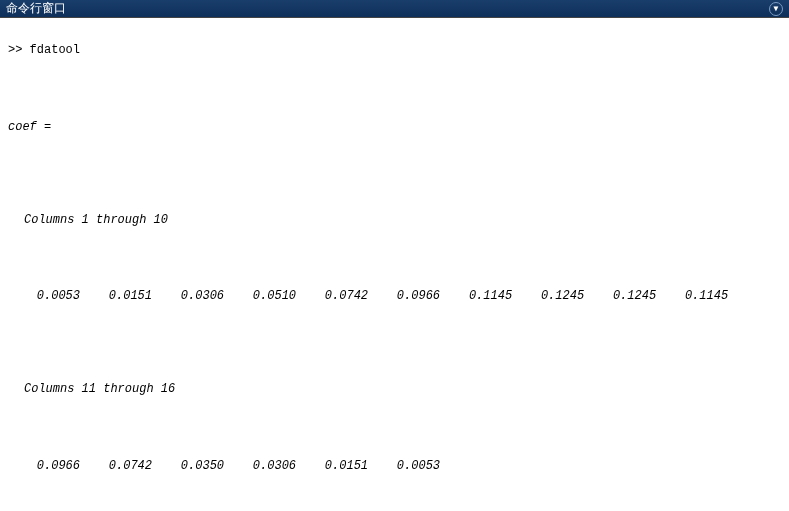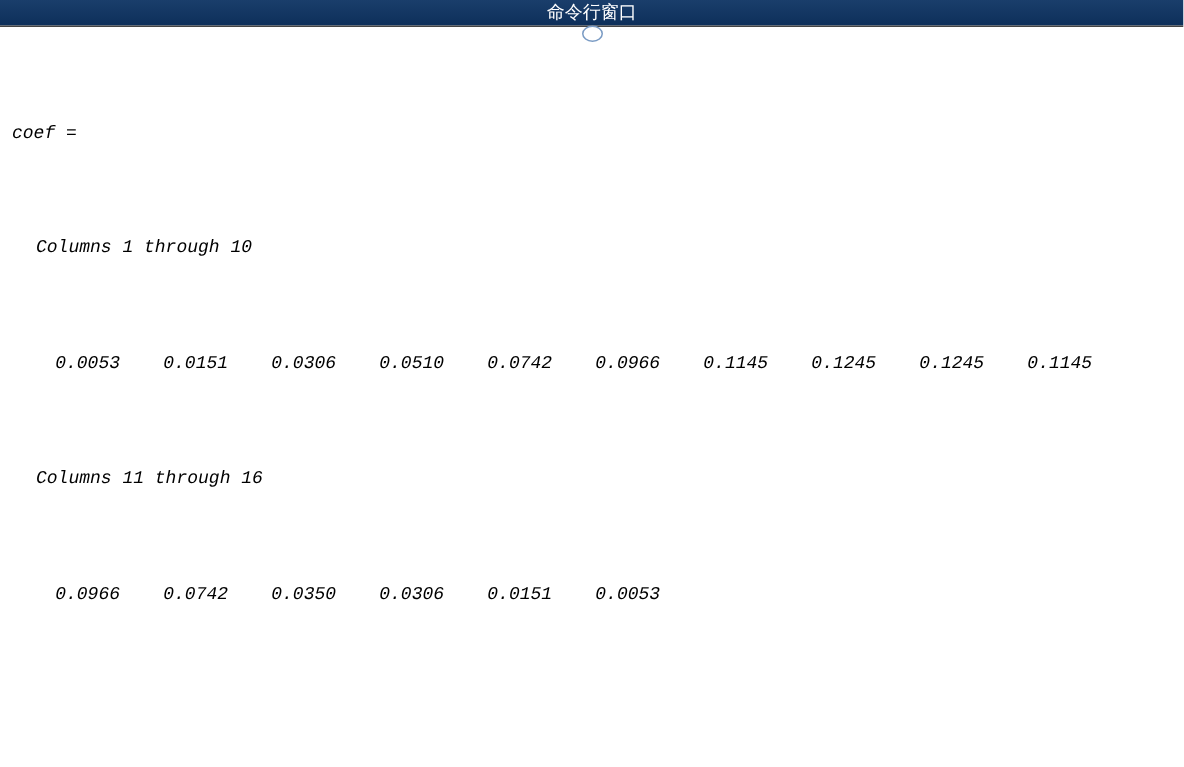--- a/index.html
+++ b/index.html
@@ -1,19 +1,18 @@
 <!DOCTYPE html>
 <html><head>
   <meta charset="utf-8">
   <style>
     * {
       margin: 0;
       padding: 0;
       box-sizing: border-box;
-      flex-direction: column;
     }
     body {
       font-family: "SimSun", "宋体", monospace;
       font-size: 12px;
       background: #ffffff;
       width: 789px;
       height: 511px;
       overflow: hidden;
     }
     .titlebar {
@@ -57,33 +56,35 @@
     .output-line {
       display: block;
       font-style: italic;
     }
     .blank-line {
       display: block;
       height: 1.6em;
     }
     .indent1 {
       padding-left: 16px;
+      margin-top: 16px;
     }
   </style>
 </head>
 <body>
 
 <div class="titlebar">
   <span class="titlebar-text">命令行窗口</span>
   <span class="titlebar-icon">
     <span>▼</span>
   </span>
 </div>
 
 <div class="console-content">
+<span class="prompt-line">&gt;&gt; fdatool</span>
 <span class="blank-line"></span>
 <span class="output-line">coef =</span>
 <span class="blank-line"></span>
 <span class="output-line indent1">Columns 1 through 10</span>
 <span class="blank-line"></span>
 <span class="output-line">    0.0053    0.0151    0.0306    0.0510    0.0742    0.0966    0.1145    0.1245    0.1245    0.1145</span>
 <span class="blank-line"></span>
 <span class="output-line indent1">Columns 11 through 16</span>
 <span class="blank-line"></span>
 <span class="output-line">    0.0966    0.0742    0.0350    0.0306    0.0151    0.0053</span>

